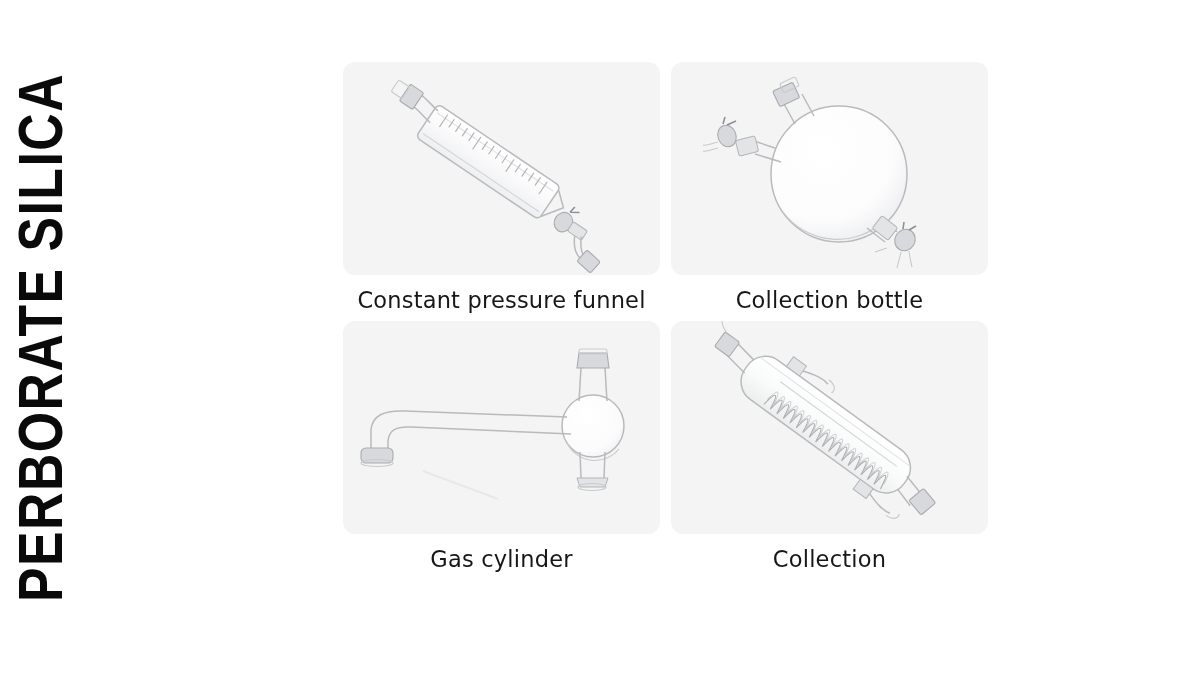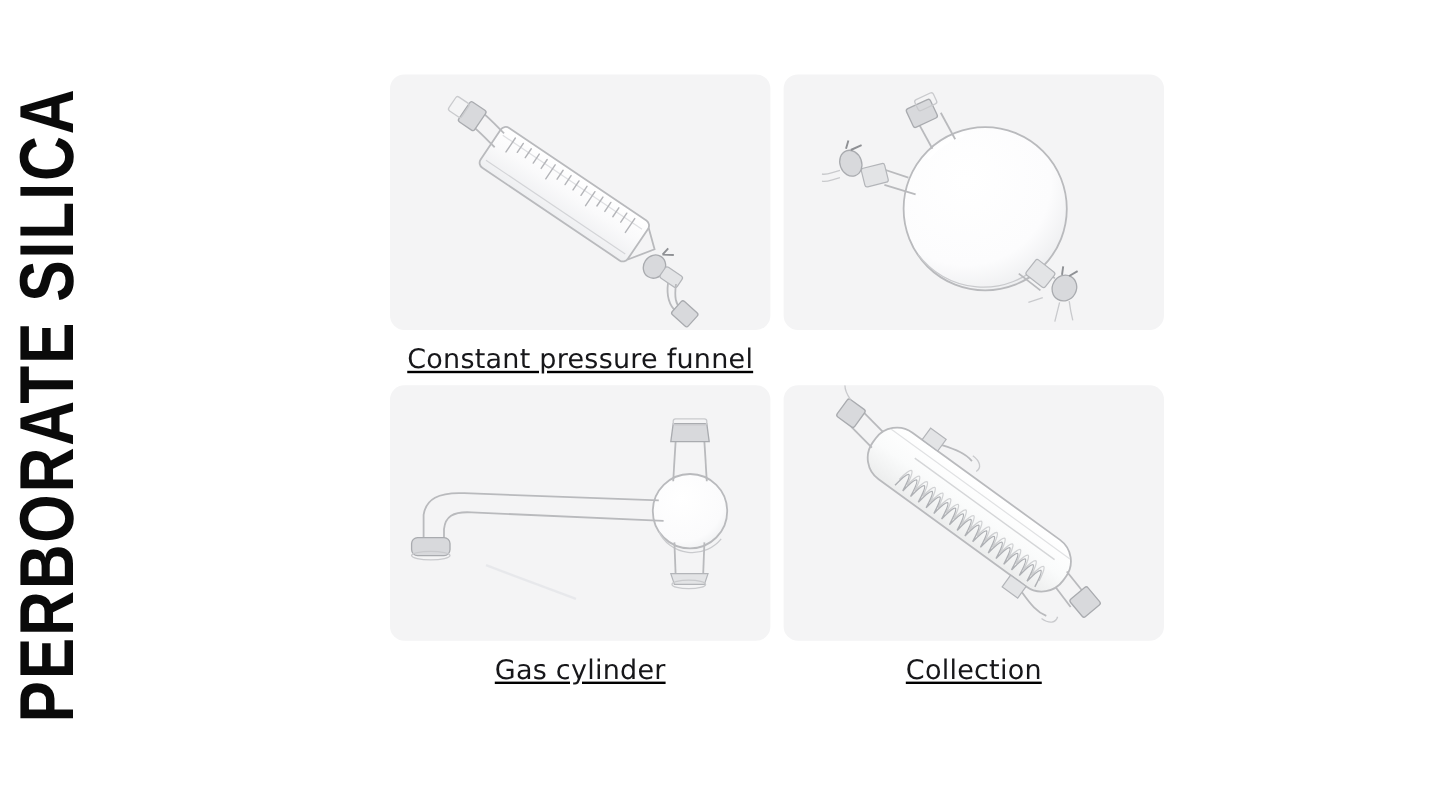--- a/index.html
+++ b/index.html
@@ -39,29 +39,28 @@
     color: #0a0a0a;
     white-space: nowrap;
     transform: scaleY(1.18) scaleX(0.96);
     transform-origin: center;
     line-height: 1;
   }
 
   
   #product-grid {
     position: absolute;
-    left: 325px;
+    left: 343px;
     top: 62px;
     width: 645px;
     display: grid;
     grid-template-columns: 317px 317px;
     grid-template-rows: auto auto;
     column-gap: 11px;
     row-gap: 8px;
-    text-decoration: underline;
   }
   .product-cell {
     display: flex;
     flex-direction: column;
     align-items: center;
   }
   .image-card {
     width: 317px;
     height: 213px;
     background: #f4f4f5;
@@ -198,20 +197,21 @@
           <path class="glass" d="M196 166 L 214 180"></path>
           <path class="glass" d="M210 156 L 226 170"></path>
           <rect class="frost-lt" x="204" y="158" width="20" height="16" rx="2" transform="rotate(38 214 166)"></rect>
           <ellipse class="frost" cx="234" cy="178" rx="10" ry="11" transform="rotate(30 234 178)"></ellipse>
           <path class="glass-dk" d="M238 168 l 7 -4 M232 167 l 1 -7"></path>
           <path class="glass-thin" d="M230 190 C 228 198 227 202 226 206 M238 189 C 239 197 240 201 241 205"></path>
           <path class="glass-thin" d="M216 186 L 204 190"></path>
         </g>
       </svg>
     </div>
+    <div class="caption">Collection bottle</div>
   </div>
 
   <div class="product-cell row2">
     <div class="image-card">
       <svg viewBox="0 0 317 213">
         <defs>
           <radialGradient id="g3bulb" cx="0.38" cy="0.33" r="0.8">
             <stop offset="0" stop-color="#ffffff"></stop>
             <stop offset="0.72" stop-color="#fbfbfc"></stop>
             <stop offset="1" stop-color="#ebecee"></stop>

